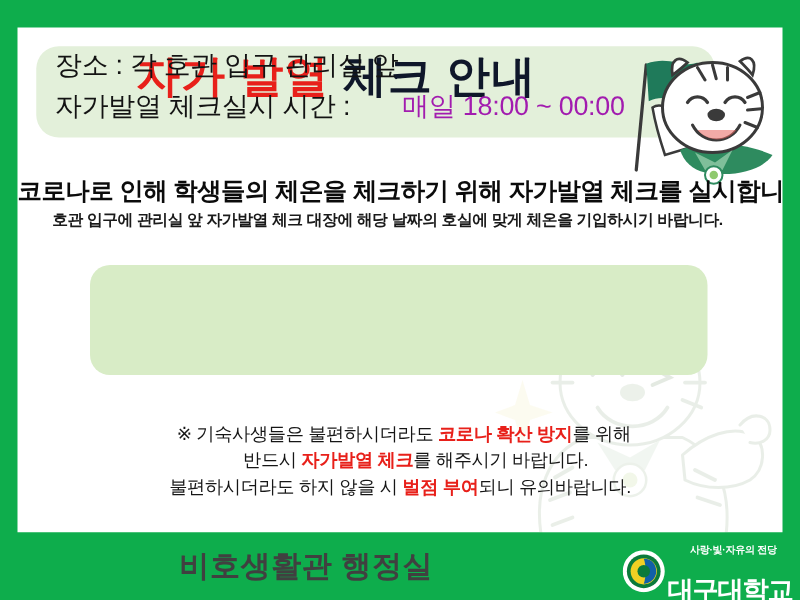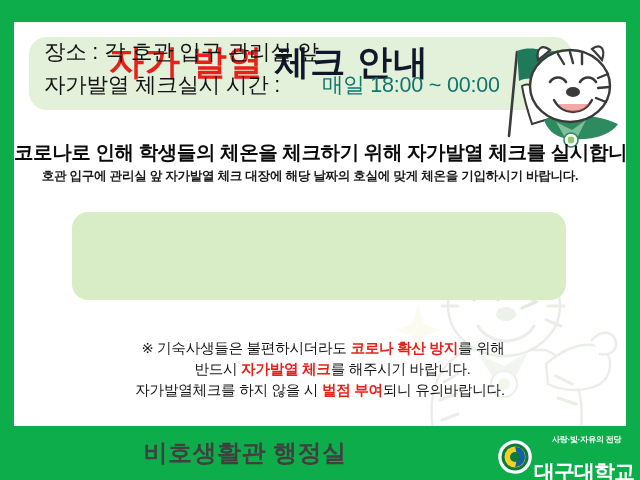--- a/index.html
+++ b/index.html
@@ -118,21 +118,21 @@
     position: absolute;
     left: 30px;
     font-size: 21.5px;
     font-weight: 400;
     color: #131313;
     letter-spacing: -0.2px;
     white-space: nowrap;
   }
   .info-line-1 { top: 15px; }
   .info-line-2 { top: 48px; }
-  .info-red { color: #0f766e; padding-left: 36px; }
+  .info-red { color: #a21caf; padding-left: 36px; }
 
   
   .notice {
     position: absolute;
     left: 0;
     top: 316px;
     width: 612px;
     text-align: center;
   }
   .notice-line {
@@ -318,21 +318,21 @@
     </div>
 
     <div class="notice">
       <div class="notice-line l1">
         <span>※ 기숙사생들은 불편하시더라도 </span><span class="notice-red">코로나 확산 방지</span><span>를 위해</span>
       </div>
       <div class="notice-line l2">
         <span>반드시 </span><span class="notice-red">자가발열 체크</span><span>를 해주시기 바랍니다.</span>
       </div>
       <div class="notice-line">
-        <span>자가발열체크를 하지 않을 시 </span><span class="notice-red">벌점 부여</span><span>되니 유의바랍니다.</span>
+        <span>불편하시더라도 하지 않을 시 </span><span class="notice-red">벌점 부여</span><span>되니 유의바랍니다.</span>
       </div>
     </div>
 
   </div>
 
   <div class="footer">
     <div class="footer-title">비호생활관 행정실</div>
 
     <div class="footer-logo">
       <div class="logo-mark">

